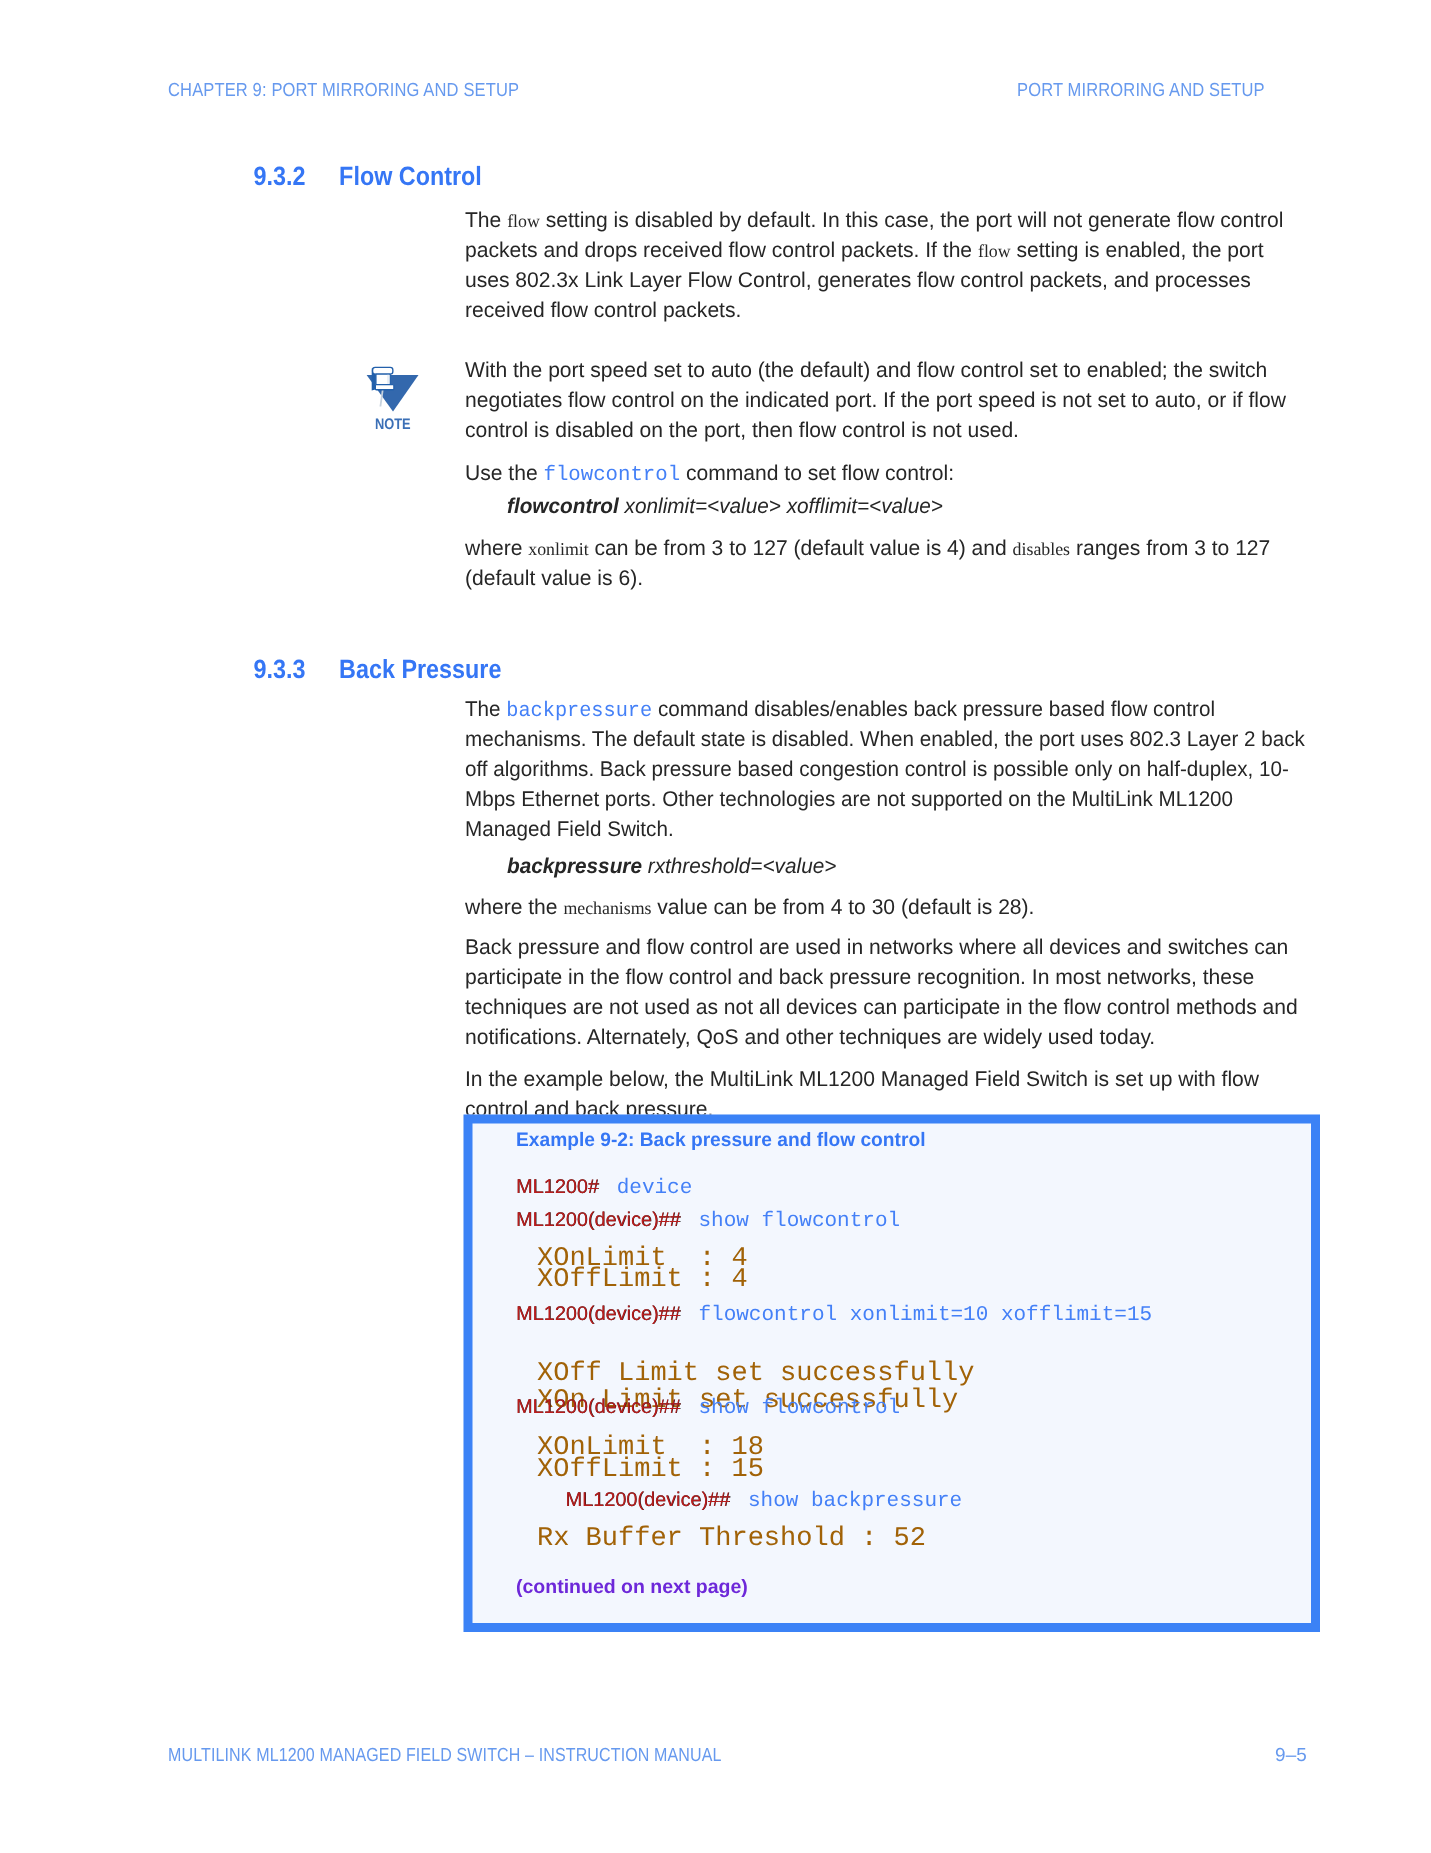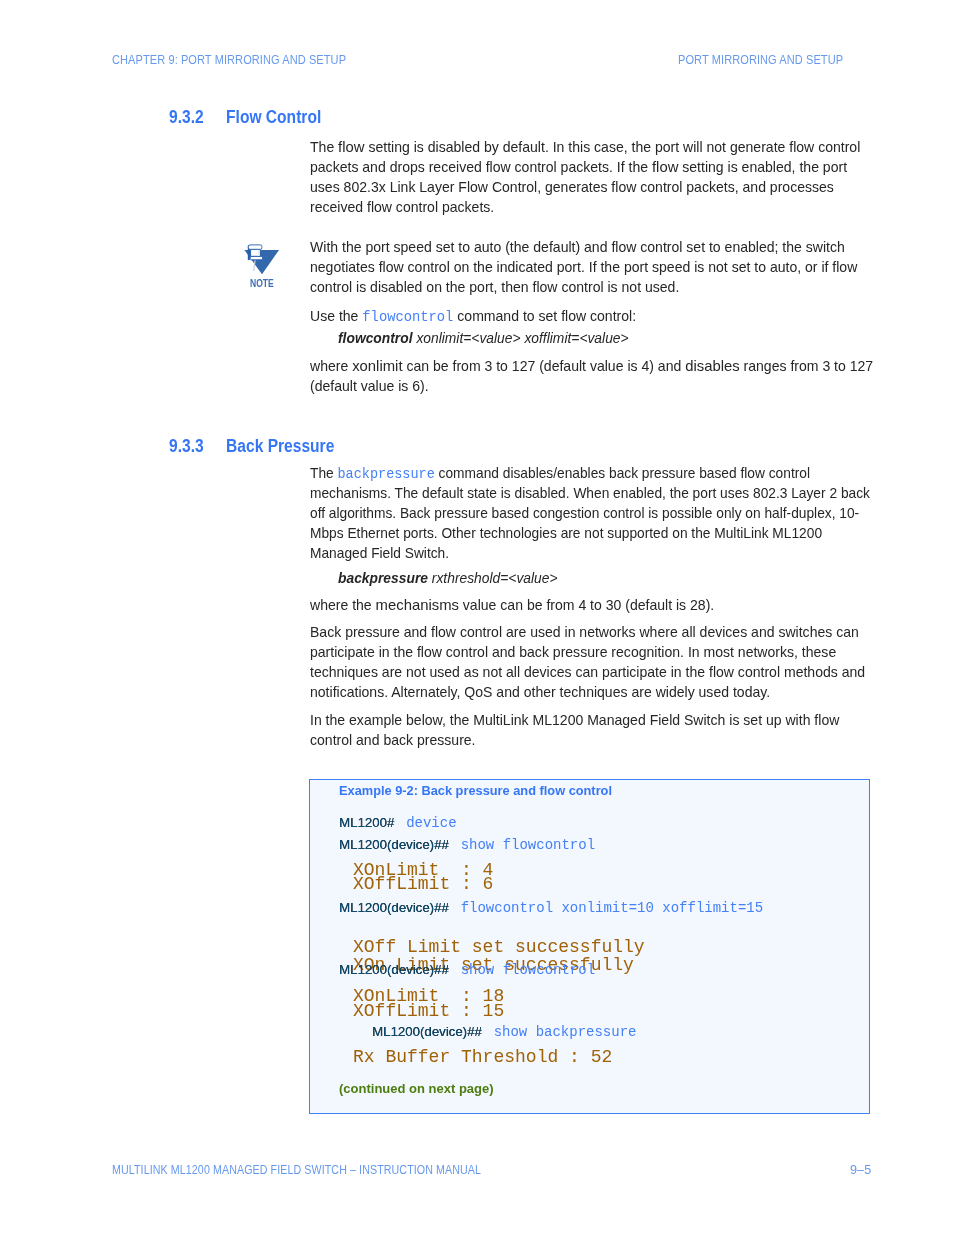--- a/index.html
+++ b/index.html
@@ -19,52 +19,52 @@
   #run-foot-right{left:850px;top:1163px;transform:scaleX(1);}
 
   
   .h3{position:absolute;left:169px;color:#3576f5;font-size:17.6px;font-weight:bold;letter-spacing:0;white-space:nowrap;transform:scaleX(0.885);transform-origin:left top;}
   .h3 .num{display:inline-block;width:64.5px;}
   #h-932{top:107px;}
   #h-933{top:435.5px;}
 
   
   .para{position:absolute;margin:0;left:310px;width:570px;font-size:14.2px;line-height:20px;color:#262626;transform:scaleX(0.99);transform-origin:left top;}
-  .mono{font-family:Liberation Sans, sans-serif;font-size:15px;letter-spacing:0;line-height:0;}
+  .mono{font-family:Liberation Serif, serif;font-size:12px;letter-spacing:0;line-height:0;}
   .blue-cmd{font-family:"Liberation Mono", monospace;font-size:13.95px;color:#4480f7;letter-spacing:0;line-height:0;}
   .syn{position:absolute;margin:0;left:338px;font-size:14.2px;line-height:20px;white-space:nowrap;transform:scaleX(0.975);transform-origin:left top;}
   .syn .bi{font-weight:bold;font-style:italic;}
   .syn .it{font-style:italic;}
   #p-932-1{top:136.5px;}
   #p-932-note{top:237px;}
   #p-932-2{top:306px;}
   #syn-932{top:328px;}
   #p-932-3{top:356px;}
   #p-933-1{top:463.3px;width:582px;transform:scaleX(0.969);}
   #syn-933{top:567.5px;}
   #p-933-2{top:595px;}
   #p-933-3{top:621.5px;}
   #p-933-4{top:710px;}
 
   
   #note-icon{position:absolute;left:244px;top:243px;width:40px;height:36px;}
   #note-label{position:absolute;left:250px;top:278.5px;font-size:10.2px;font-weight:bold;color:#3b6fb6;letter-spacing:0;line-height:10px;transform:scaleX(0.84);transform-origin:left top;}
 
   
-  #exbox{position:absolute;left:309px;top:779px;width:559px;height:333px;
-     border:1px solid #3b82f6;background:#f3f7fe;}
+  #exbox{position:absolute;left:309px;top:743px;width:559px;height:333px;
+     border:6px solid #3b82f6;background:#f3f7fe;}
   .ex{position:absolute;white-space:pre;left:29px;}
   #ex-title{top:3px;}
   #ex-cont{top:300.5px;}
   #ex-lines{position:absolute;left:0;top:0;right:0;}
   .ex-row{position:absolute;left:29px;white-space:pre;line-height:14px;}
   .ex-row.out{left:43px;line-height:12.6px;}
   .ex-title{color:#3576f5;font-weight:bold;font-size:13px;letter-spacing:0;transform:scaleX(0.984);transform-origin:left top;}
-  .ex-cont{color:#4d7c0f;font-weight:bold;font-size:13px;letter-spacing:0;}
-  .ex-prompt{font-family:"Liberation Sans", sans-serif;font-size:13.25px;font-weight:normal;color:#0c4a6e;word-spacing:8.2px;text-shadow:0.22px 0 0 #1a1a1a;}
+  .ex-cont{color:#6d28d9;font-weight:bold;font-size:13px;letter-spacing:0;}
+  .ex-prompt{font-family:"Liberation Sans", sans-serif;font-size:13.25px;font-weight:normal;color:#b91c1c;word-spacing:8.2px;text-shadow:0.22px 0 0 #1a1a1a;}
   .ex-cmd{font-family:"Liberation Mono", monospace;font-size:14px;color:#4480f7;}
   .ex-out{font-family:"Liberation Mono", monospace;font-size:18px;color:#a16207;}
 </style>
 </head>
 <body>
 
 <div class="page">
 
   <div class="run" id="run-head-left">CHAPTER 9: PORT MIRRORING AND SETUP</div>
   <div class="run" id="run-head-right">PORT MIRRORING AND SETUP</div>
@@ -116,21 +116,21 @@
   <p class="para" id="p-933-3">Back pressure and flow control are used in networks where all devices and switches can participate in the flow control and back pressure recognition. In most networks, these techniques are not used as not all devices can participate in the flow control methods and notifications. Alternately, QoS and other techniques are widely used today.</p>
 
   <p class="para" id="p-933-4">In the example below, the MultiLink ML1200 Managed Field Switch is set up with flow control and back pressure.</p>
 
   <div id="exbox">
     <div class="ex ex-title" id="ex-title">Example 9-2: Back pressure and flow control</div>
     <div id="ex-lines">
         <div class="ex-row cmd" style="top: 34.6px;"><span class="ex-prompt">ML1200# </span><span class="ex-cmd">device</span></div>
         <div class="ex-row cmd" style="top: 57.1px;"><span class="ex-prompt">ML1200(device)## </span><span class="ex-cmd">show flowcontrol</span></div>
         <div class="ex-row out" style="top: 84.4px;"><span class="ex-out">XOnLimit  : 4</span></div>
-        <div class="ex-row out" style="top: 98px;"><span class="ex-out">XOffLimit : 6</span></div>
+        <div class="ex-row out" style="top: 98px;"><span class="ex-out">XOffLimit : 4</span></div>
         <div class="ex-row cmd" style="top: 119.7px;"><span class="ex-prompt">ML1200(device)## </span><span class="ex-cmd">flowcontrol xonlimit=10 xofflimit=15</span></div>
         <div class="ex-row out" style="top: 146.5px; margin-top: 32px;"><span class="ex-out">XOn Limit set successfully</span></div>
         <div class="ex-row out" style="top: 161.1px;"><span class="ex-out">XOff Limit set successfully</span></div>
         <div class="ex-row cmd" style="top: 181.5px;"><span class="ex-prompt">ML1200(device)## </span><span class="ex-cmd">show flowcontrol</span></div>
         <div class="ex-row out" style="top: 209.5px;"><span class="ex-out">XOnLimit  : 18</span></div>
         <div class="ex-row out" style="top: 224.6px;"><span class="ex-out">XOffLimit : 15</span></div>
         <div class="ex-row cmd" style="top: 244.1px; margin-left: 33px;"><span class="ex-prompt">ML1200(device)## </span><span class="ex-cmd">show backpressure</span></div>
         <div class="ex-row out" style="top: 271.3px;"><span class="ex-out">Rx Buffer Threshold : 52</span></div>
       </div>
     <div class="ex ex-cont" id="ex-cont">(continued on next page)</div>

